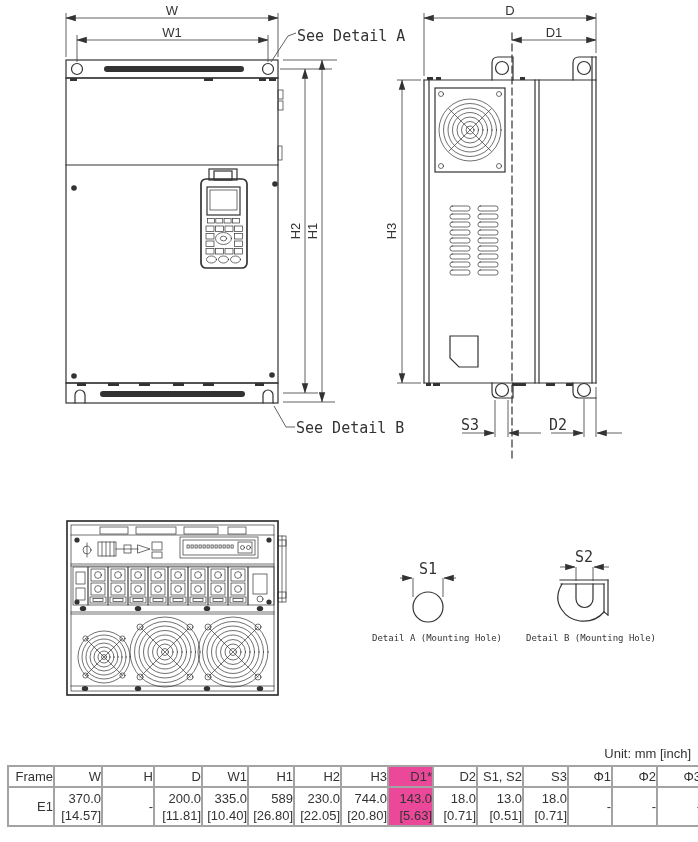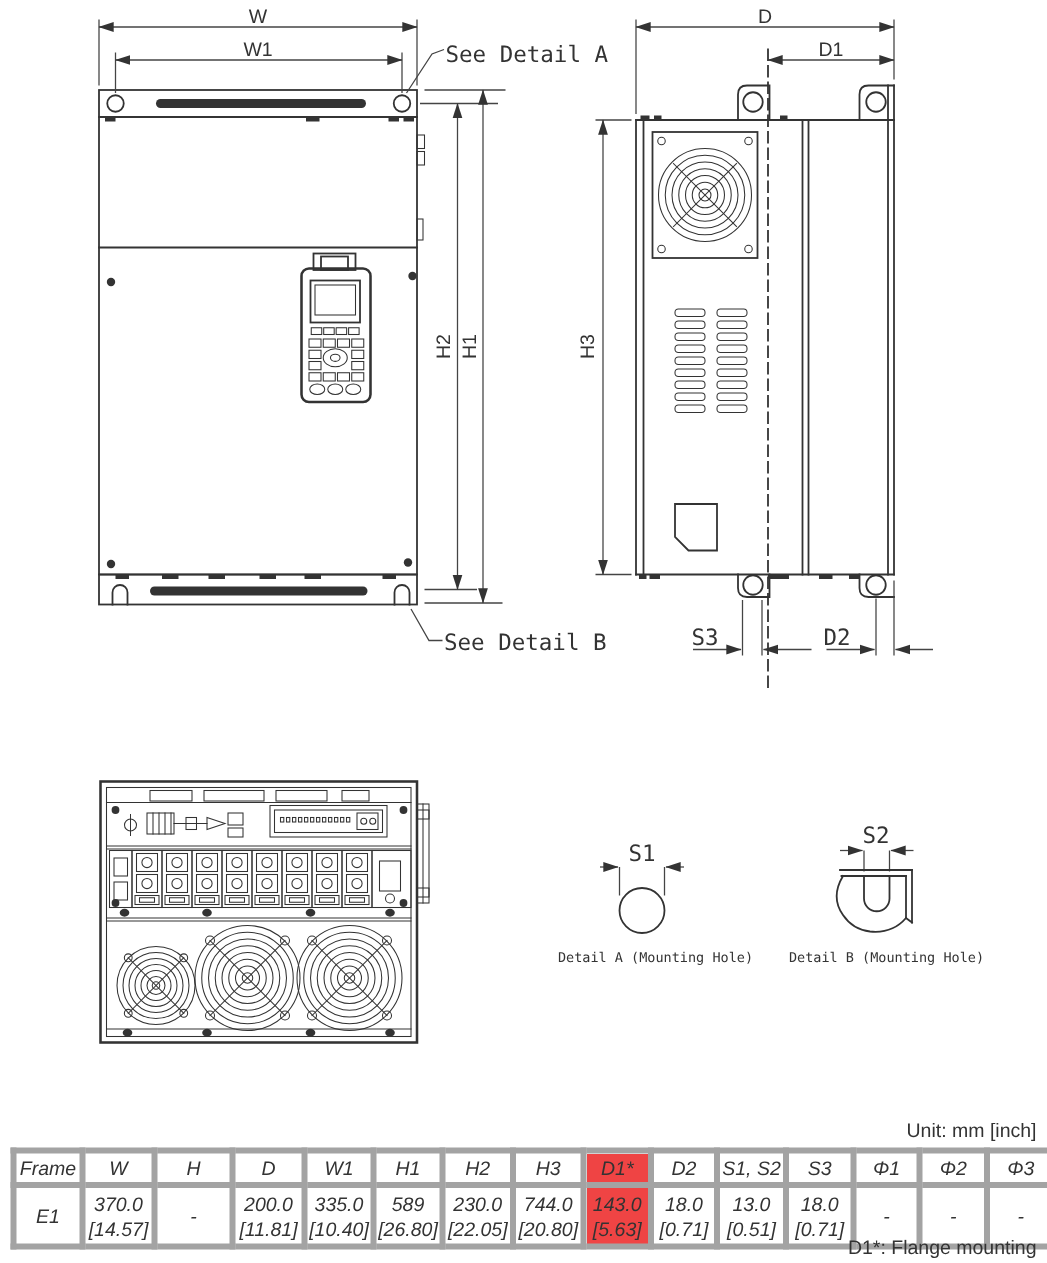--- a/index.html
+++ b/index.html
@@ -13,25 +13,25 @@
   .f   {fill:#333;stroke:none;}
   .dl  {stroke:#444;fill:none;stroke-width:0.85;stroke-linecap:butt;}
   .t-sans{font:13px "Liberation Sans",sans-serif;fill:#333;stroke:none;}
   .t-cad {font:15px "DejaVu Sans Mono",monospace;fill:#333;stroke:none;}
   .t-cap {font:9px "DejaVu Sans Mono",monospace;fill:#333;stroke:none;}
   
   .unit-label{position:absolute;left:0;top:746px;width:691px;text-align:right;
               font-size:13px;color:#333;}
   table.dims{position:absolute;left:7px;top:765px;width:684px;border-collapse:collapse;
              table-layout:fixed;color:#333;}
-  table.dims th,table.dims td{border:4px solid #a3a3a3;text-align:center;
-             font-size:13px;padding:0;font-weight:normal;overflow:hidden;font-style:italic;}
+  table.dims th,table.dims td{border:2px solid #a3a3a3;text-align:right;
+             font-size:13px;padding:0;font-weight:normal;overflow:hidden;}
   table.dims thead th{height:19px;}
   table.dims td{height:37px;vertical-align:middle;}
-  .hl{background:#ef4444;}
+  .hl{background:#ec4899;}
   .mm,.inch{display:block;line-height:17px;}
   .footnote{position:absolute;left:0;top:824px;width:691px;text-align:right;
             font-size:13px;color:#333;}
 </style>
 </head>
 <body>
 
 <div class="page">
 
   <svg class="abs" style="left:0;top:0" width="698" height="480" viewBox="0 0 698 480">
@@ -500,15 +500,14 @@
         <td>
             <span class="mm">-</span>
           </td>
         <td>
             <span class="mm">-</span>
           </td>
       </tr>
     </tbody>
   </table>
 
-  <div class="footnote">D1*: Flange mounting</div>
 
 </div>
 
 </body></html>

